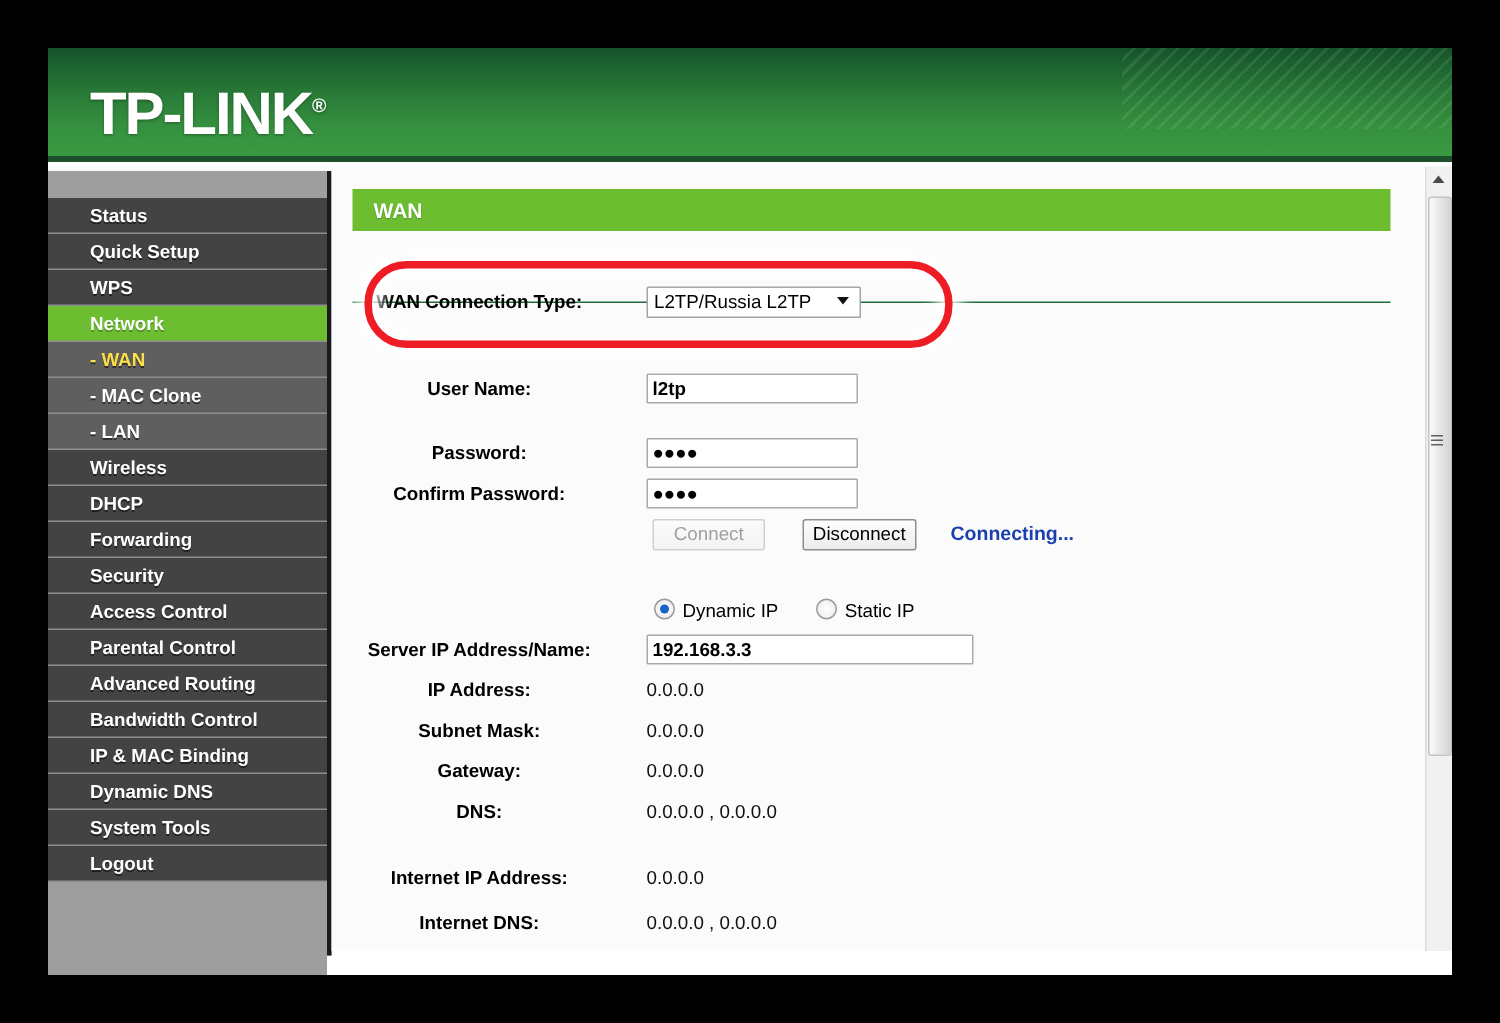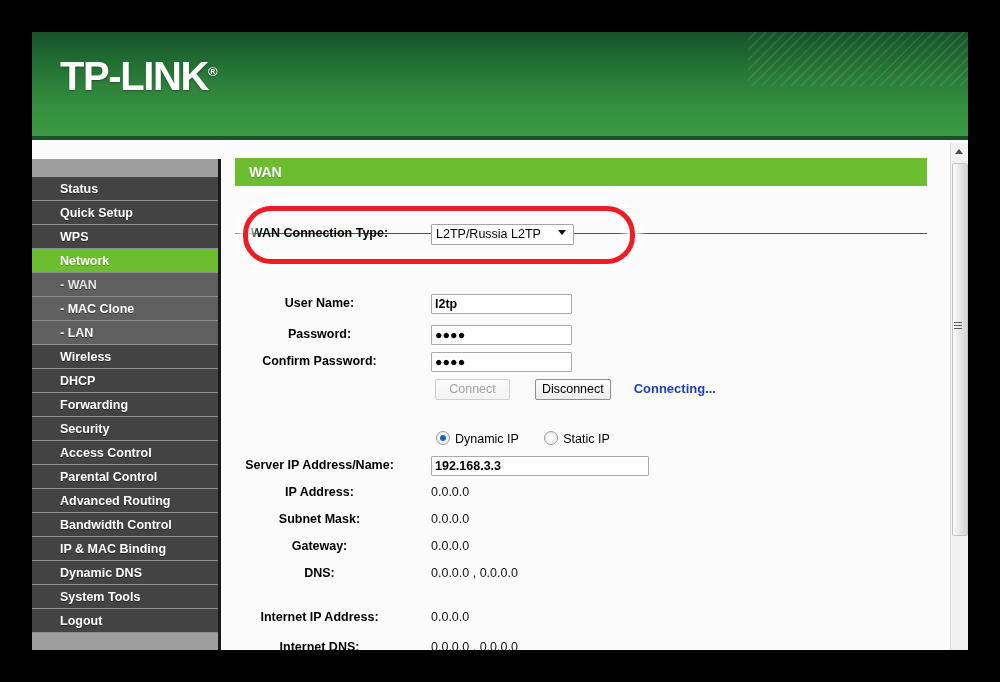--- a/index.html
+++ b/index.html
@@ -28,21 +28,21 @@
     top: 32px;
     width: 936px;
     height: 618px;
     background: #ffffff;
     overflow: hidden;
   }
 
   
   #banner {
     position: relative;
-    height: 104px;
+    height: 72px;
     background: linear-gradient(to bottom,
         #15522a 0%,
         #1d6430 18%,
         #2a7c38 45%,
         #35903f 72%,
         #3a9a42 100%);
     overflow: hidden;
   }
   #banner-stripes {
     position: absolute;
@@ -89,21 +89,21 @@
   #body-split {
     position: relative;
     height: 523px;
     background: #fafafa;
   }
 
   
   #sidebar {
     position: absolute;
     left: 0;
-    top: 16px;
+    top: 3px;
     width: 186px;
     height: 523px;
     background: #9e9e9e;
     border-right: 3px solid #1a1a1a;
   }
   #sidebar-top-pad {
     height: 18px;
     background: #9e9e9e;
   }
   .menu-item {
@@ -124,21 +124,21 @@
   .menu-item.active {
     background: #6cbe30;
     color: #ffffff;
     text-shadow: 0 1px 0 rgba(0,0,0,0.25);
   }
   .menu-item.sub {
     background: #5f5f5f;
     padding-left: 28px;
   }
   .menu-item.sub.sel {
-    color: #e5e5e5;
+    color: #fde047;
   }
   #sidebar-bottom-pad {
     background: #9e9e9e;
     height: 100%;
   }
 
   
   #content {
     position: absolute;
     left: 189px;
@@ -423,21 +423,21 @@
           <div class="row" style="top:78px;">
             <div class="lbl">WAN Connection Type:</div>
             <div class="fld">
               <span class="combo-wrap">
                 <select class="combo" id="conn-type-select"><option value="Dynamic IP">Dynamic IP</option><option value="Static IP">Static IP</option><option value="PPPoE/Russia PPPoE">PPPoE/Russia PPPoE</option><option value="BigPond Cable">BigPond Cable</option><option value="L2TP/Russia L2TP" selected="">L2TP/Russia L2TP</option><option value="PPTP/Russia PPTP">PPTP/Russia PPTP</option></select>
                 <span class="combo-arrow"></span>
               </span>
             </div>
           </div>
 
-          <div class="row" style="top:148px;padding-left:24px;">
+          <div class="row" style="top:136px;padding-left:24px;">
             <div class="lbl">User Name:</div>
             <div class="fld">
               <input class="txt narrow" type="text" id="user-name-input" value="l2tp" style="">
             </div>
           </div>
 
           <div class="row" style="top:179px;">
             <div class="lbl">Password:</div>
             <div class="fld">
               <input class="txt narrow" type="text" id="password-input" value="●●●●" style="">

